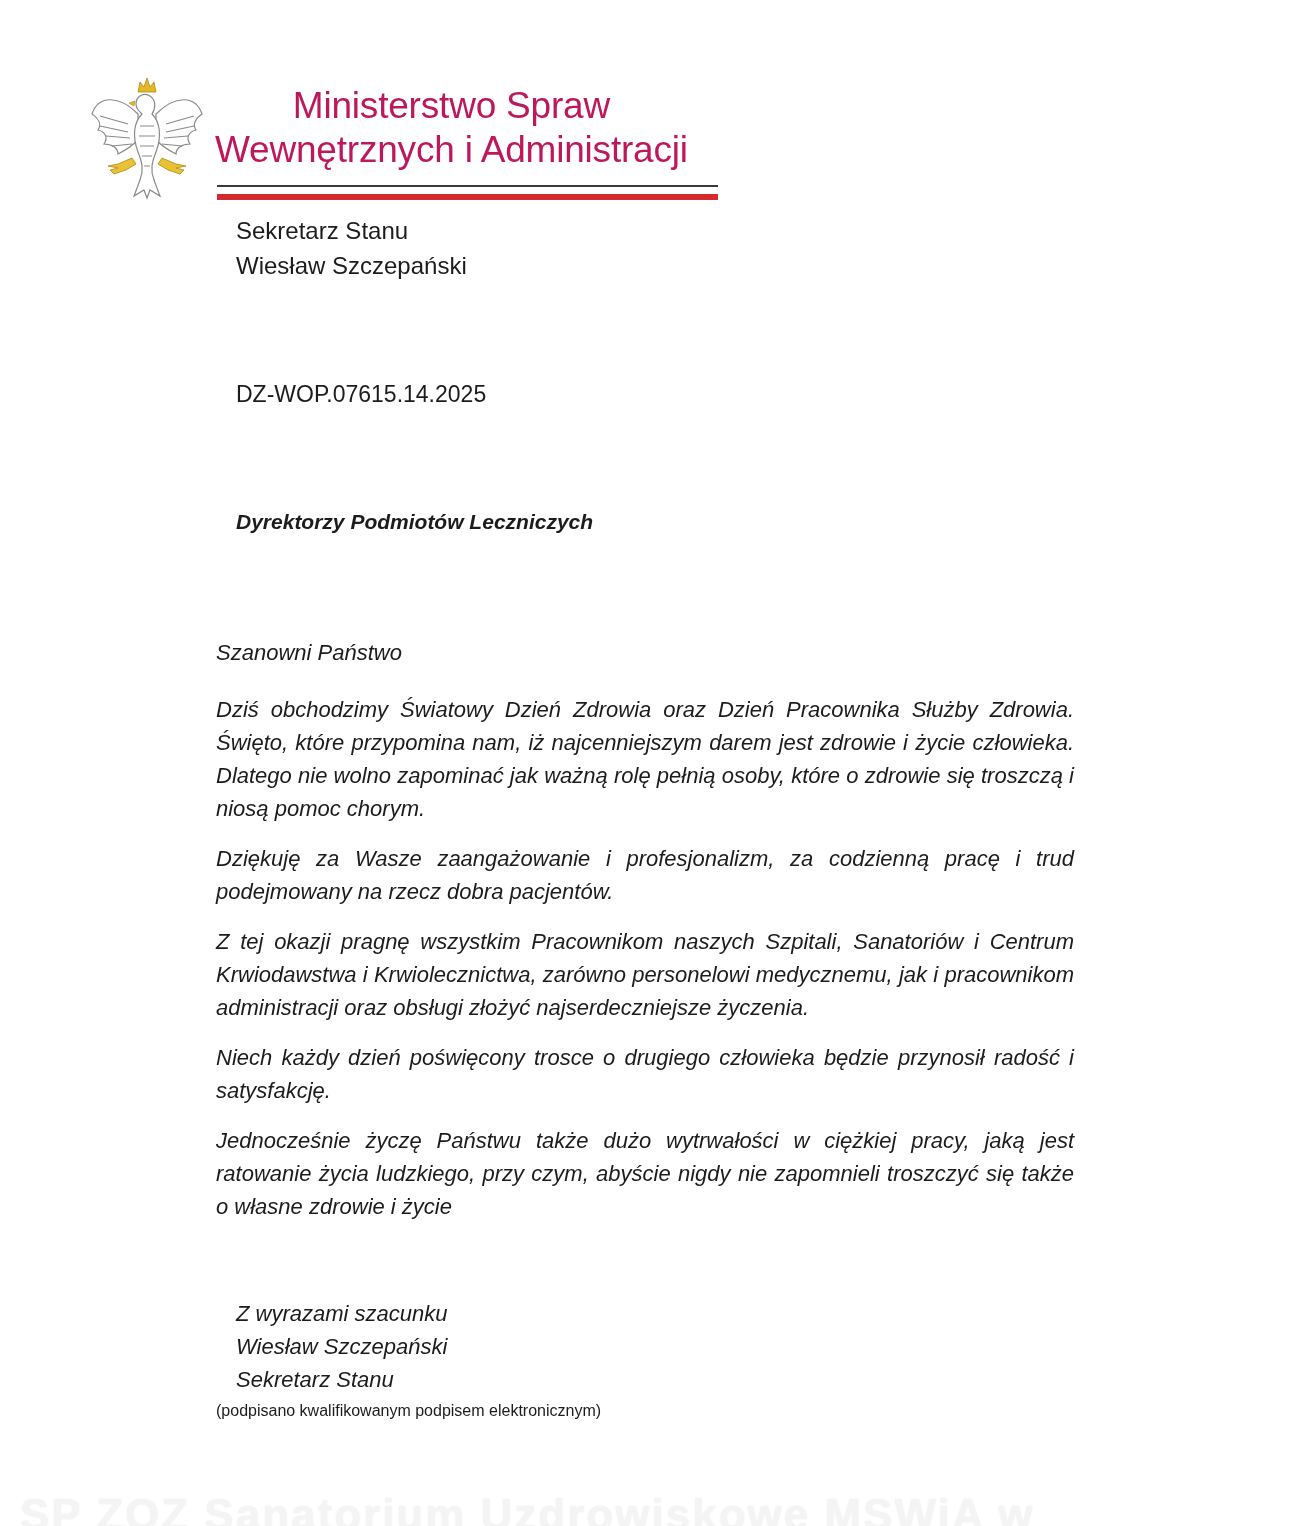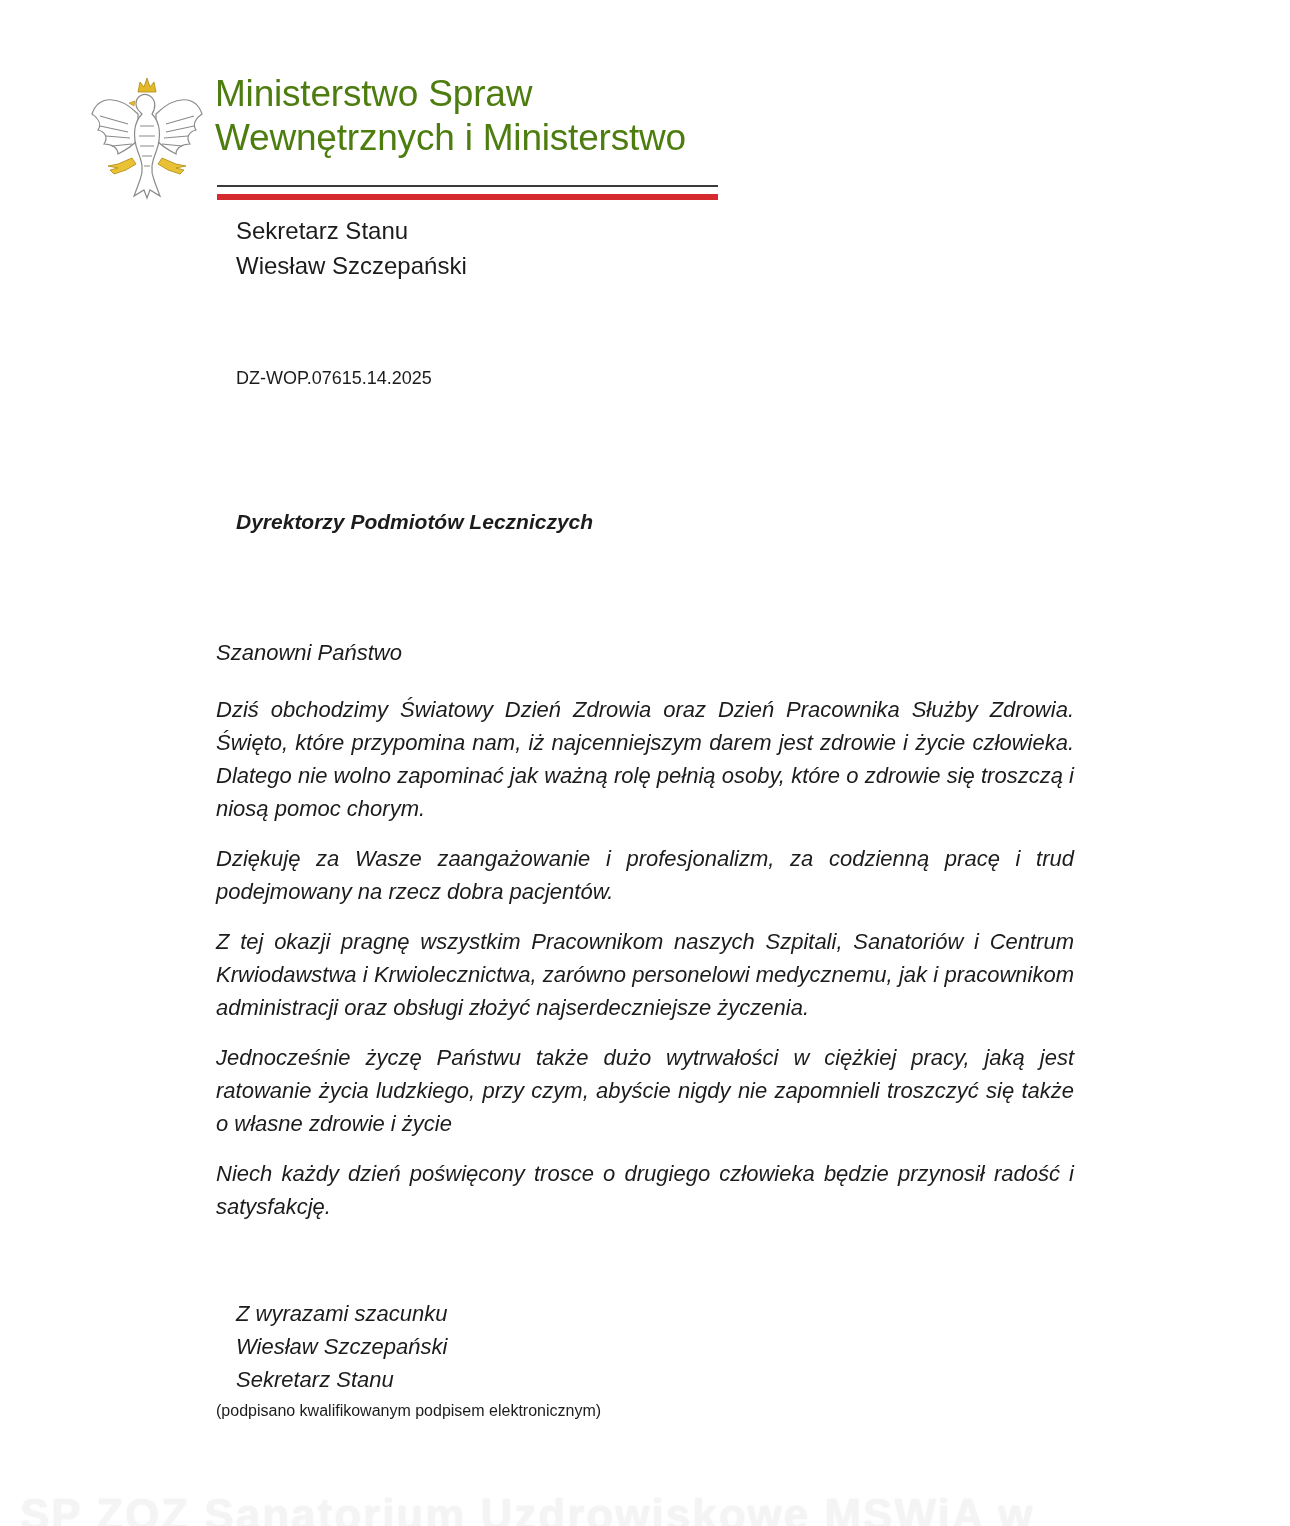--- a/index.html
+++ b/index.html
@@ -1,26 +1,26 @@
 <!DOCTYPE html>
 <html><head>
   <meta charset="utf-8">
   <style>
     html, body { margin: 0; padding: 0; background: #ffffff; }
     body { width: 1290px; height: 1526px; position: relative; overflow: hidden;
            font-family: "Liberation Sans", "DejaVu Sans", sans-serif; color: #1c1c1c; }
     .emblem { position: absolute; left: 88px; top: 74px; width: 118px; height: 126px; }
-    .ministry-title { position: absolute; left: 215px; top: 72px; font-size: 37px; line-height: 44px;
-                      color: #4d7c0f; letter-spacing: -0.2px; }
+    .ministry-title { position: absolute; left: 215px; top: 84px; font-size: 37px; line-height: 44px;
+                      color: #be185d; letter-spacing: -0.2px; text-align: center; }
     .ministry-title div { white-space: nowrap; }
     .rule-thin { position: absolute; left: 217px; top: 185px; width: 501px; height: 1.5px; background: #3a3a3a; }
     .rule-red { position: absolute; left: 217px; top: 194px; width: 501px; height: 6px; background: #d52b2f; }
     .abs { position: absolute; left: 216px; white-space: nowrap; margin-left: 20px; }
     .sender { top: 213px; font-size: 24px; line-height: 35px; }
-    .ref { top: 362px; font-size: 18px; line-height: 33px; }
+    .ref { top: 378px; font-size: 23px; line-height: 33px; }
     .recipient { top: 505px; font-size: 21px; line-height: 33px; font-style: italic; font-weight: bold; }
     .body { position: absolute; left: 216px; top: 636px; width: 858px; font-size: 22px; line-height: 33px;
             font-style: italic; }
     .salutation { margin: 0 0 24px 0; }
     .body p { margin: 12px 0 17px 0; text-align: justify; }
     .closing { top: 1297px; font-size: 22px; line-height: 33px; font-style: italic; }
     .note { position: absolute; left: 216px; top: 1399px; font-size: 16px; line-height: 24px; white-space: nowrap; }
     .watermark { position: absolute; left: 20px; top: 1490px; font-size: 44px; font-weight: bold;
                  color: #f4f4f4; white-space: nowrap; letter-spacing: 2px; text-shadow: 0 0 2px #ececec; }
   </style>
@@ -47,21 +47,21 @@
 
     <path d="M47 27 L41 29 L46 32 Z" fill="#e3b829" stroke="#b08a10" stroke-width="0.6"></path>
 
     <path d="M30 90 L44 84 L48 90 L38 96 L26 100 L22 96 L30 94 L20 92 Z" fill="#e8c234" stroke="#b08a10" stroke-width="0.8"></path>
     <path d="M88 90 L74 84 L70 90 L80 96 L92 100 L96 96 L88 94 L98 92 Z" fill="#e8c234" stroke="#b08a10" stroke-width="0.8"></path>
   </svg>
 </div>
 
 <div class="ministry-title">
   <div>Ministerstwo Spraw</div>
-  <div>Wewnętrznych i Ministerstwo</div>
+  <div>Wewnętrznych i Administracji</div>
 </div>
 <div class="rule-thin"></div>
 <div class="rule-red"></div>
 
 <div class="abs sender">
   <div>Sekretarz Stanu</div>
   <div>Wiesław Szczepański</div>
 </div>
 
 <div class="abs ref">
@@ -70,22 +70,22 @@
 
 <div class="abs recipient">
   <div>Dyrektorzy Podmiotów Leczniczych</div>
 </div>
 
 <div class="body">
   <div class="salutation">Szanowni Państwo</div>
   <p>Dziś obchodzimy Światowy Dzień Zdrowia oraz Dzień Pracownika Służby Zdrowia. Święto, które przypomina nam, iż najcenniejszym darem jest zdrowie i życie człowieka. Dlatego nie wolno zapominać jak ważną rolę pełnią osoby, które o zdrowie się troszczą i niosą pomoc chorym.</p>
   <p>Dziękuję za Wasze zaangażowanie i profesjonalizm, za codzienną pracę i trud podejmowany na rzecz dobra pacjentów.</p>
   <p>Z tej okazji pragnę wszystkim Pracownikom naszych Szpitali, Sanatoriów i Centrum Krwiodawstwa i Krwiolecznictwa, zarówno personelowi medycznemu, jak i pracownikom administracji oraz obsługi złożyć najserdeczniejsze życzenia.</p>
+  <p>Niech każdy dzień poświęcony trosce o drugiego człowieka będzie przynosił radość i satysfakcję.</p>
   <p>Jednocześnie życzę Państwu także dużo wytrwałości w ciężkiej pracy, jaką jest ratowanie życia ludzkiego, przy czym, abyście nigdy nie zapomnieli troszczyć się także o własne zdrowie i życie</p>
-  <p>Niech każdy dzień poświęcony trosce o drugiego człowieka będzie przynosił radość i satysfakcję.</p>
 </div>
 
 <div class="abs closing">
   <div>Z wyrazami szacunku</div>
   <div>Wiesław Szczepański</div>
   <div>Sekretarz Stanu</div>
 </div>
 <div class="note">(podpisano kwalifikowanym podpisem elektronicznym)</div>
 
 <div class="watermark">SP ZOZ Sanatorium Uzdrowiskowe MSWiA w</div>

